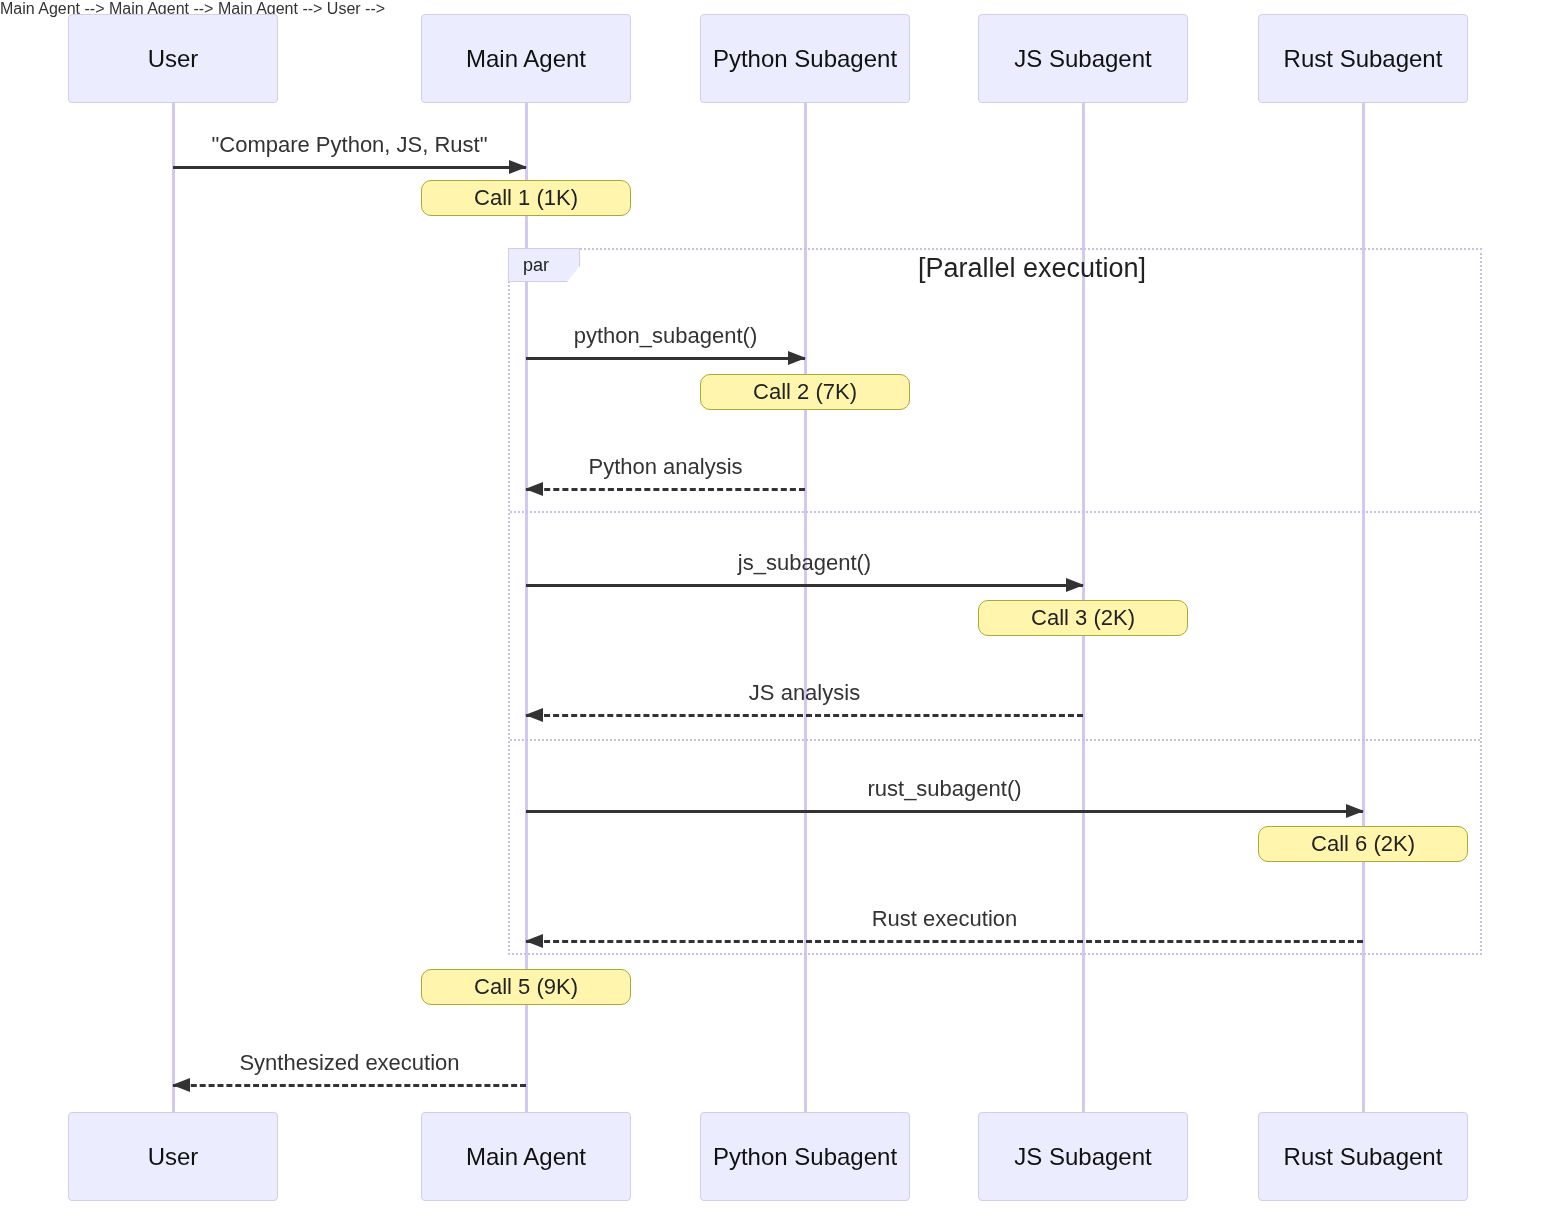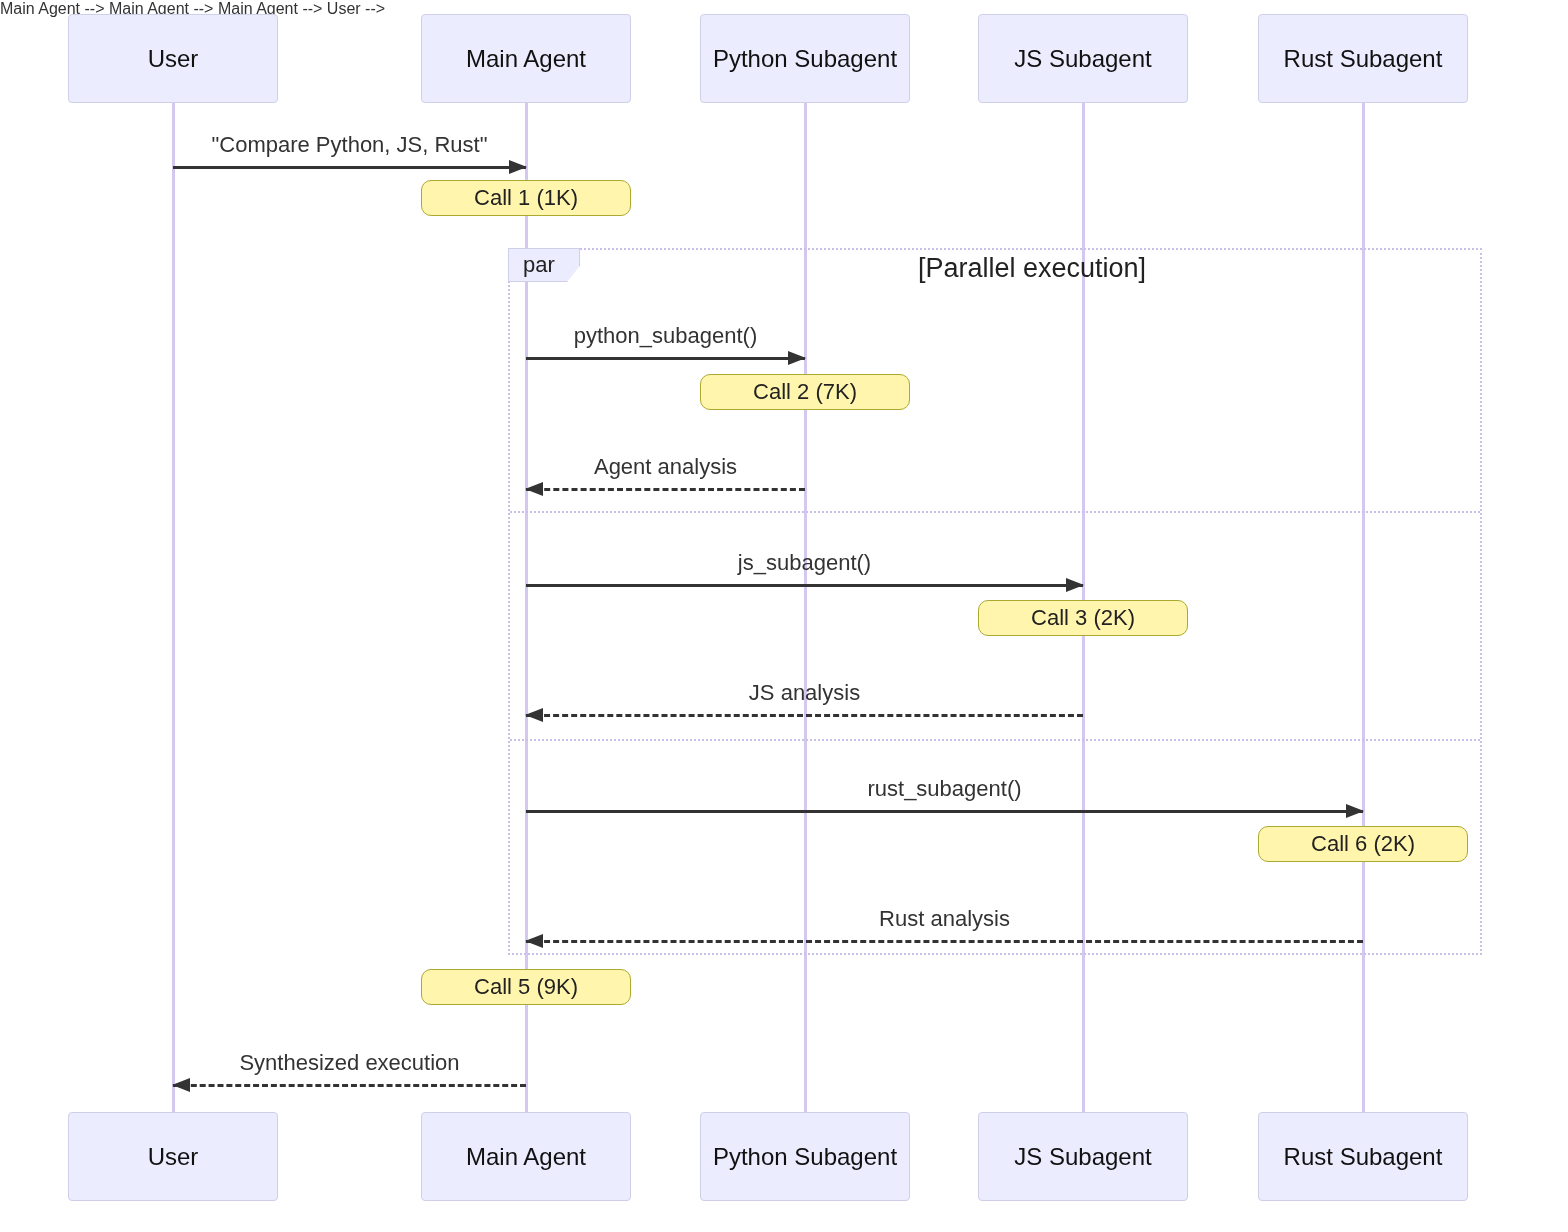--- a/index.html
+++ b/index.html
@@ -43,21 +43,21 @@
     box-sizing:border-box;
     z-index:2;
   }
   .par-tab{
     position:absolute;left:-2px;top:-2px;width:72px;height:34px;
     background:var(--actor-fill);
     border:1px solid var(--actor-border);
     clip-path:polygon(0 0,100% 0,100% 52%,82% 100%,0 100%);
     display:flex;align-items:center;
     padding-left:14px;
-    font-size:22px;color:#222222;
+    font-size:18px;color:#222222;
     box-sizing:border-box;
   }
   .par-condition{
     position:absolute;left:522px;top:3px;
     transform:translateX(-50%);
     white-space:nowrap;
     font-size:27px;color:#222222;
   }
   .par-divider{
     position:absolute;left:0;width:100%;height:0;
@@ -128,21 +128,21 @@
 
   
   <div class="msg solid" style="left:526px;top:357px;width:279px">
     <div class="msg-label">python_subagent()</div>
     <div class="msg-line"></div>
     <div class="head right"></div>
   </div>
 
    Main Agent --&gt;
   <div class="msg dashed" style="left:526px;top:488px;width:279px">
-    <div class="msg-label">Agent analysis</div>
+    <div class="msg-label">Python analysis</div>
     <div class="msg-line"></div>
     <div class="head left"></div>
   </div>
 
   
   <div class="msg solid" style="left:526px;top:584px;width:557px">
     <div class="msg-label">js_subagent()</div>
     <div class="msg-line"></div>
     <div class="head right"></div>
   </div>
@@ -156,21 +156,21 @@
 
   
   <div class="msg solid" style="left:526px;top:810px;width:837px">
     <div class="msg-label">rust_subagent()</div>
     <div class="msg-line"></div>
     <div class="head right"></div>
   </div>
 
    Main Agent --&gt;
   <div class="msg dashed" style="left:526px;top:940px;width:837px">
-    <div class="msg-label">Rust analysis</div>
+    <div class="msg-label">Rust execution</div>
     <div class="msg-line"></div>
     <div class="head left"></div>
   </div>
 
    User --&gt;
   <div class="msg dashed" style="left:173px;top:1084px;width:353px">
     <div class="msg-label">Synthesized execution</div>
     <div class="msg-line"></div>
     <div class="head left"></div>
   </div>

